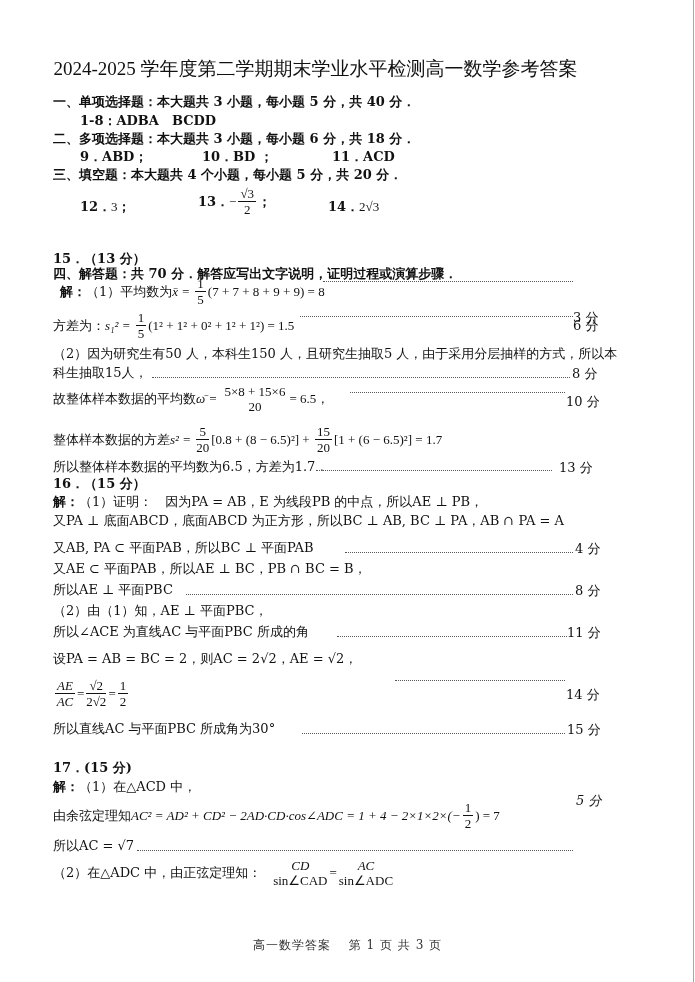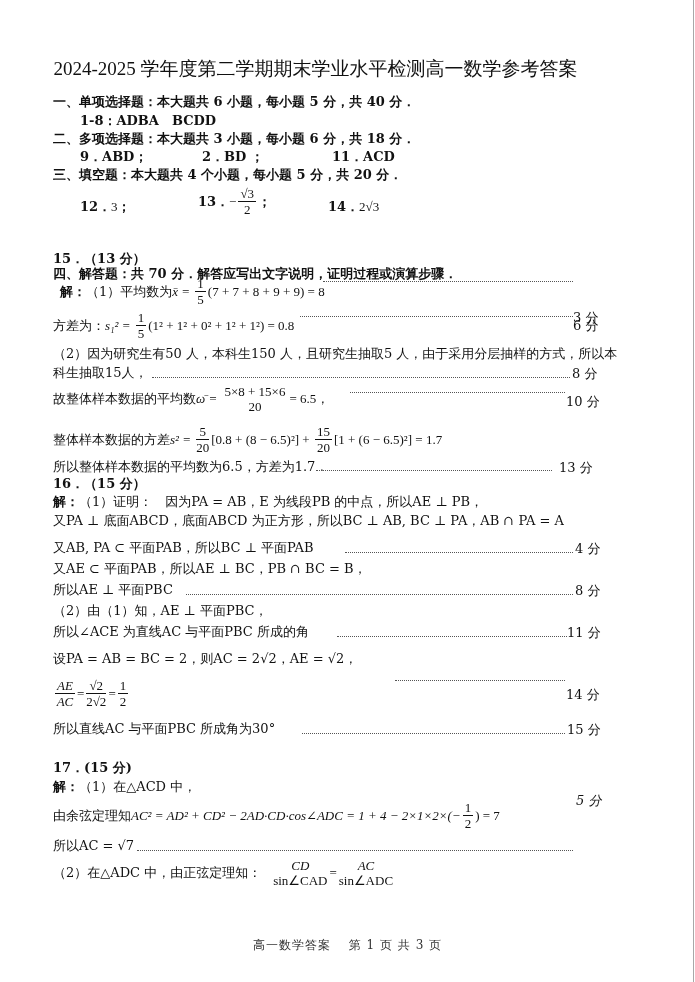--- a/index.html
+++ b/index.html
@@ -19,26 +19,26 @@
   .score { position:absolute; font-size:13px; white-space:nowrap; }
   .footer { position:absolute; top:937px; left:0; width:695px; text-align:center; font-size:12px; color:#333; letter-spacing:1px; }
 </style>
 </head>
 <body>
 
 <div class="right-border"></div>
 
 <div class="title b" style="font-weight:normal;">2024-2025 学年度第二学期期末学业水平检测高一数学参考答案</div>
 
-<div class="line b" style="top:94px;left:53px;">一、单项选择题：本大题共 6 小题，每小题 5 分，共 40 分．</div>
+<div class="line b" style="top:94px;left:53px;">一、单项选择题：本大题共 3 小题，每小题 5 分，共 40 分．</div>
 <div class="line b" style="top:113px;left:80px;">1-8：ADBA　BCDD</div>
 
 <div class="line b" style="top:131px;left:53px;">二、多项选择题：本大题共 3 小题，每小题 6 分，共 18 分．</div>
 <div class="line b" style="top:149px;left:80px;">9．ABD；</div>
-<div class="line b" style="top:149px;left:202px;">2．BD ；</div>
+<div class="line b" style="top:149px;left:202px;">10．BD ；</div>
 <div class="line b" style="top:149px;left:332px;">11．ACD</div>
 
 <div class="line b" style="top:167px;left:53px;">三、填空题：本大题共 4 个小题，每小题 5 分，共 20 分．</div>
 <div class="line" style="top:199px;left:80px;">
   <span class="b">12．</span><span class="n">3</span><span class="b">；</span>
 </div>
 <div class="line" style="top:186px;left:198px;">
   <span class="b" style="vertical-align:middle;">13．</span><span class="n" style="vertical-align:middle;">−</span><span class="frac"><span class="num">√3</span><span>2</span></span><span class="b" style="vertical-align:middle;">；</span>
 </div>
 <div class="line" style="top:199px;left:328px;">
@@ -49,21 +49,21 @@
 
 <div class="line b" style="top:251px;left:53px;">15．（13 分）</div>
 
 <div class="line" style="top:276px;left:60px;">
   <span class="b" style="vertical-align:middle;">解：</span><span style="vertical-align:middle;">（1）平均数为</span><span class="m" style="vertical-align:middle;">x̄ = </span><span class="frac"><span class="num">1</span><span>5</span></span><span class="n" style="vertical-align:middle;">(7 + 7 + 8 + 9 + 9) = 8</span>
 </div>
 <div class="dots" style="top:281px;left:323px;width:250px;"></div>
 <div class="score" style="top:309px;left:573px;">3 分</div>
 
 <div class="line" style="top:310px;left:53px;">
-  <span style="vertical-align:middle;margin-top:28px;">方差为：</span><span class="m" style="vertical-align:middle;">s₁² = </span><span class="frac"><span class="num">1</span><span>5</span></span><span class="n" style="vertical-align:middle;">(1² + 1² + 0² + 1² + 1²) = 0.8</span>
+  <span style="vertical-align:middle;margin-top:28px;">方差为：</span><span class="m" style="vertical-align:middle;">s₁² = </span><span class="frac"><span class="num">1</span><span>5</span></span><span class="n" style="vertical-align:middle;">(1² + 1² + 0² + 1² + 1²) = 1.5</span>
 </div>
 <div class="dots" style="top:316px;left:300px;width:273px;"></div>
 <div class="score" style="top:317px;left:573px;">6 分</div>
 
 <div class="line" style="top:346px;left:53px;">（2）因为研究生有50 人，本科生150 人，且研究生抽取5 人，由于采用分层抽样的方式，所以本</div>
 <div class="line" style="top:365px;left:53px;">科生抽取15人，</div>
 <div class="dots" style="top:377px;left:152px;width:418px;"></div>
 <div class="score" style="top:365px;left:572px;">8 分</div>
 
 <div class="line" style="top:384px;left:53px;">

